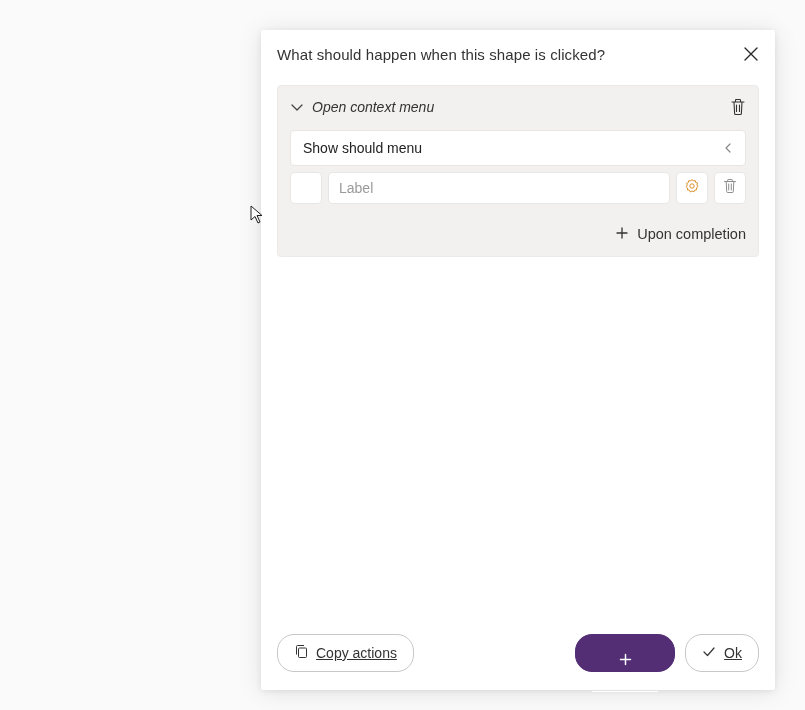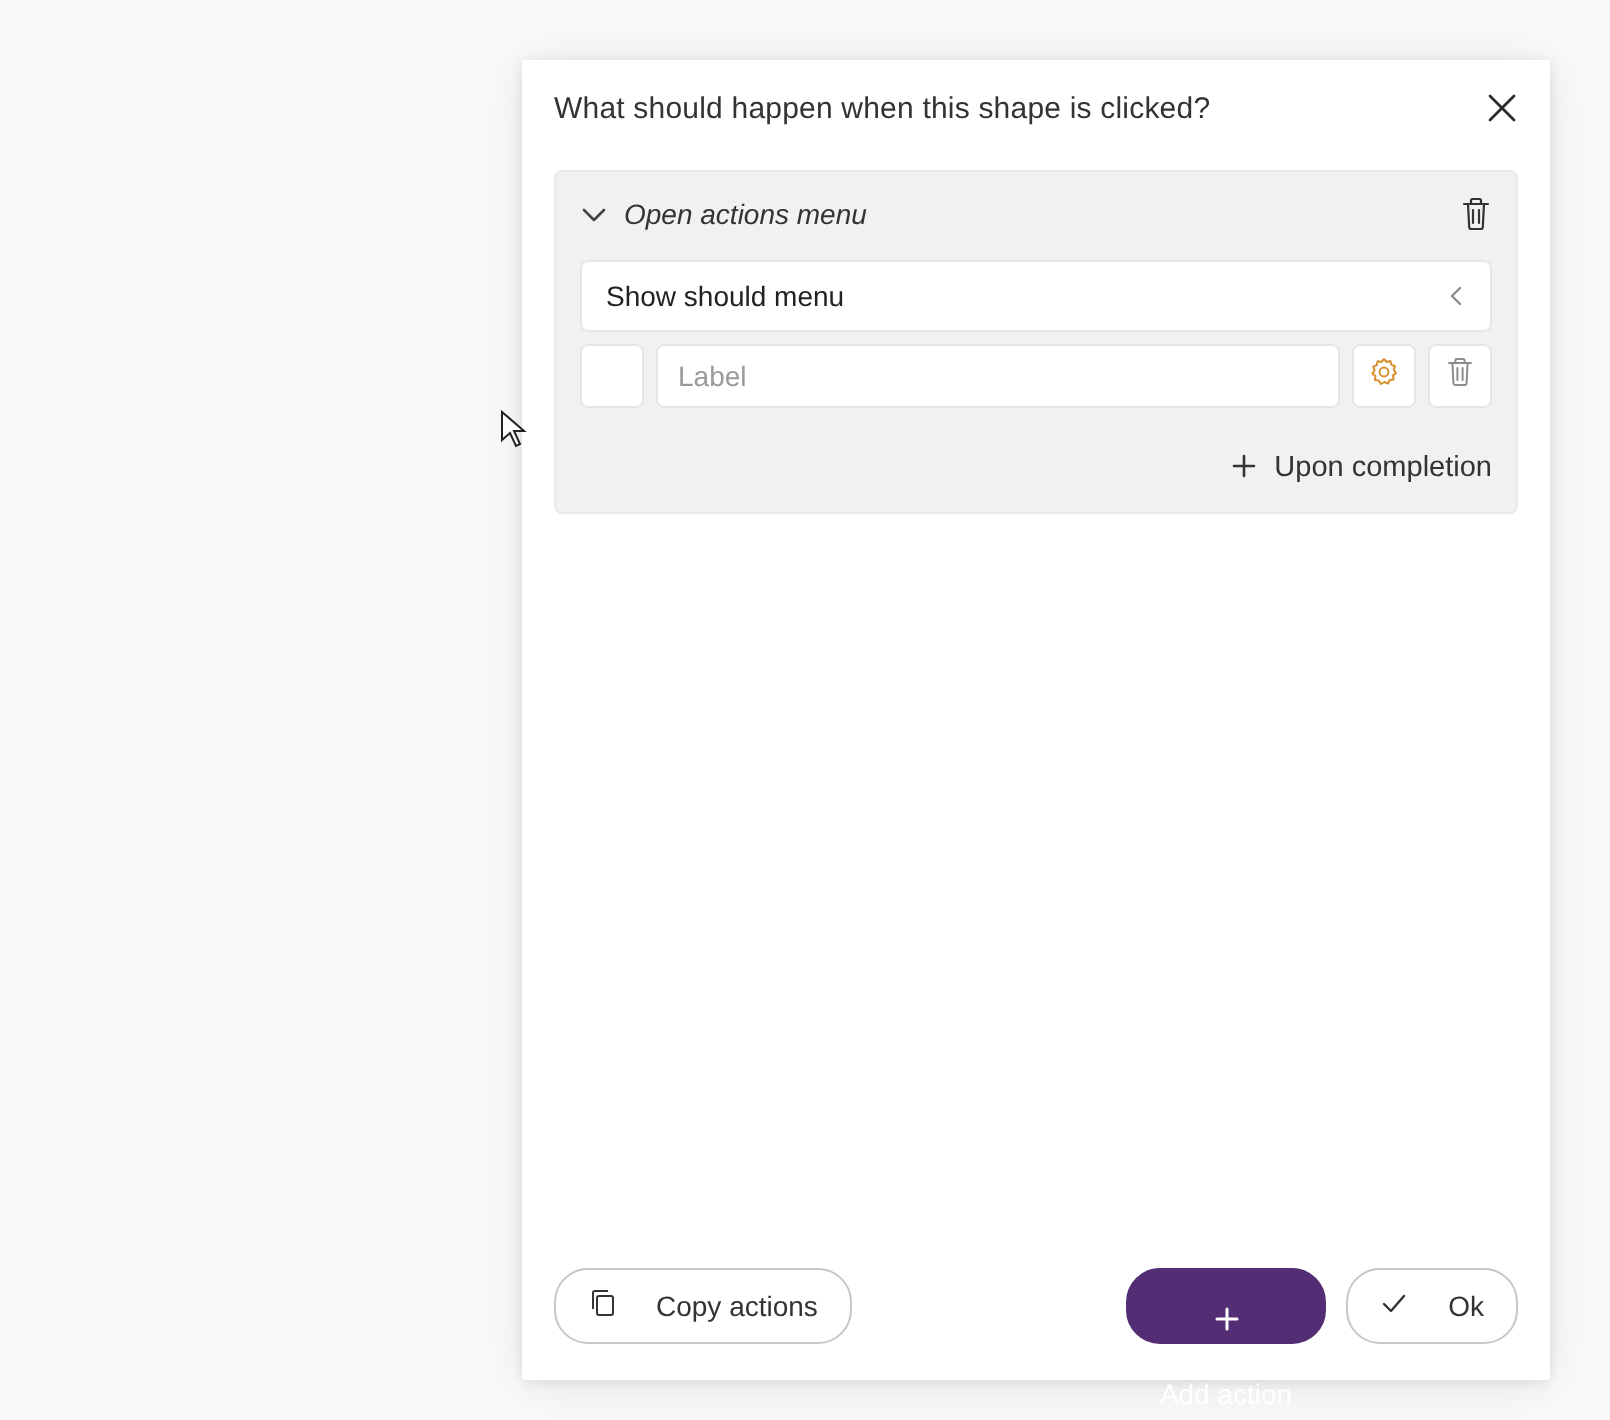--- a/index.html
+++ b/index.html
@@ -163,27 +163,28 @@
       margin-top: auto;
       display: flex;
       align-items: center;
       justify-content: space-between;
     }
     .pill-btn {
       height: 34px;
       border-radius: 17px;
       display: flex;
       align-items: center;
-      gap: 20px;
+      gap: 8px;
       padding: 18px 16px;
       font-size: 14px;
       cursor: pointer;
       border: 1px solid #c9c7c5;
       background: #fff;
       color: #333;
+      text-decoration: underline;
     }
     .pill-btn.primary {
       background: #532e74;
       border-color: #532e74;
       color: #fff;
       flex-direction: column;
     }
     .footer-right {
       display: flex;
       gap: 10px;
@@ -208,21 +209,21 @@
     <div class="panel-title">What should happen when this shape is clicked?</div>
   </div>
 
   <div class="action-card">
     <div class="action-header">
       <span class="chevron-down-icon">
         <svg width="14" height="14" viewBox="0 0 14 14">
             <path d="M2 5 L7 10 L12 5" stroke="currentColor" stroke-width="1.3" fill="none" stroke-linecap="round" stroke-linejoin="round"></path>
           </svg>
       </span>
-      <span class="action-name">Open actions menu</span>
+      <span class="action-name">Open context menu</span>
       <span class="trash-btn">
         <svg width="16" height="18" viewBox="0 0 16 18">
             <path d="M2 4 H14 M5.5 4 V2.2 A0.7 0.7 0 0 1 6.2 1.5 H9.8 A0.7 0.7 0 0 1 10.5 2.2 V4 M4 4 L4.6 15.5 A1 1 0 0 0 5.6 16.5 H10.4 A1 1 0 0 0 11.4 15.5 L12 4 M6.5 7 V13.5 M9.5 7 V13.5" stroke="currentColor" stroke-width="1.1" fill="none" stroke-linecap="round"></path>
           </svg>
       </span>
     </div>
 
     <div class="select-row">
       <span class="select-row-text">Show should menu</span>
       <span class="select-row-caret">

